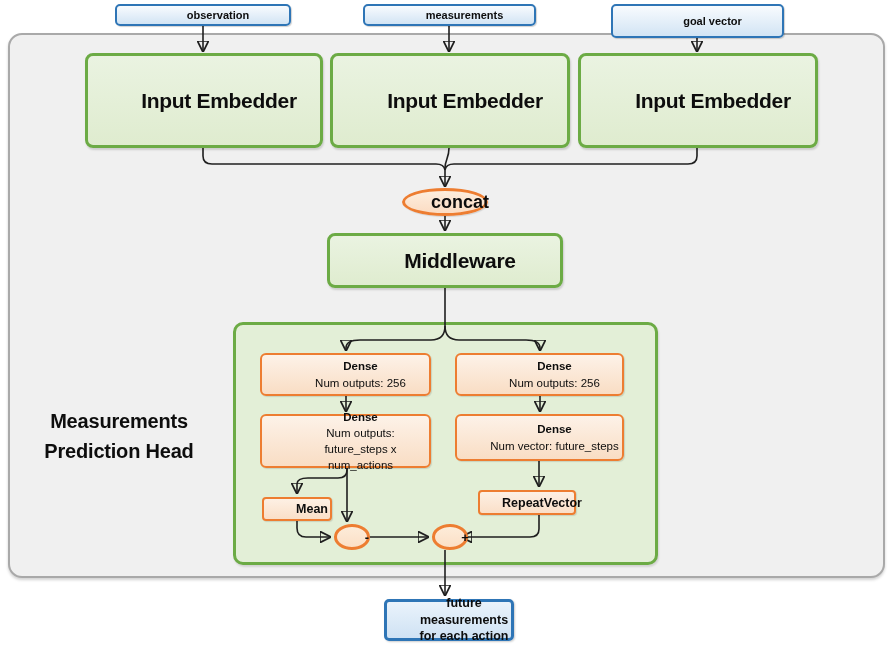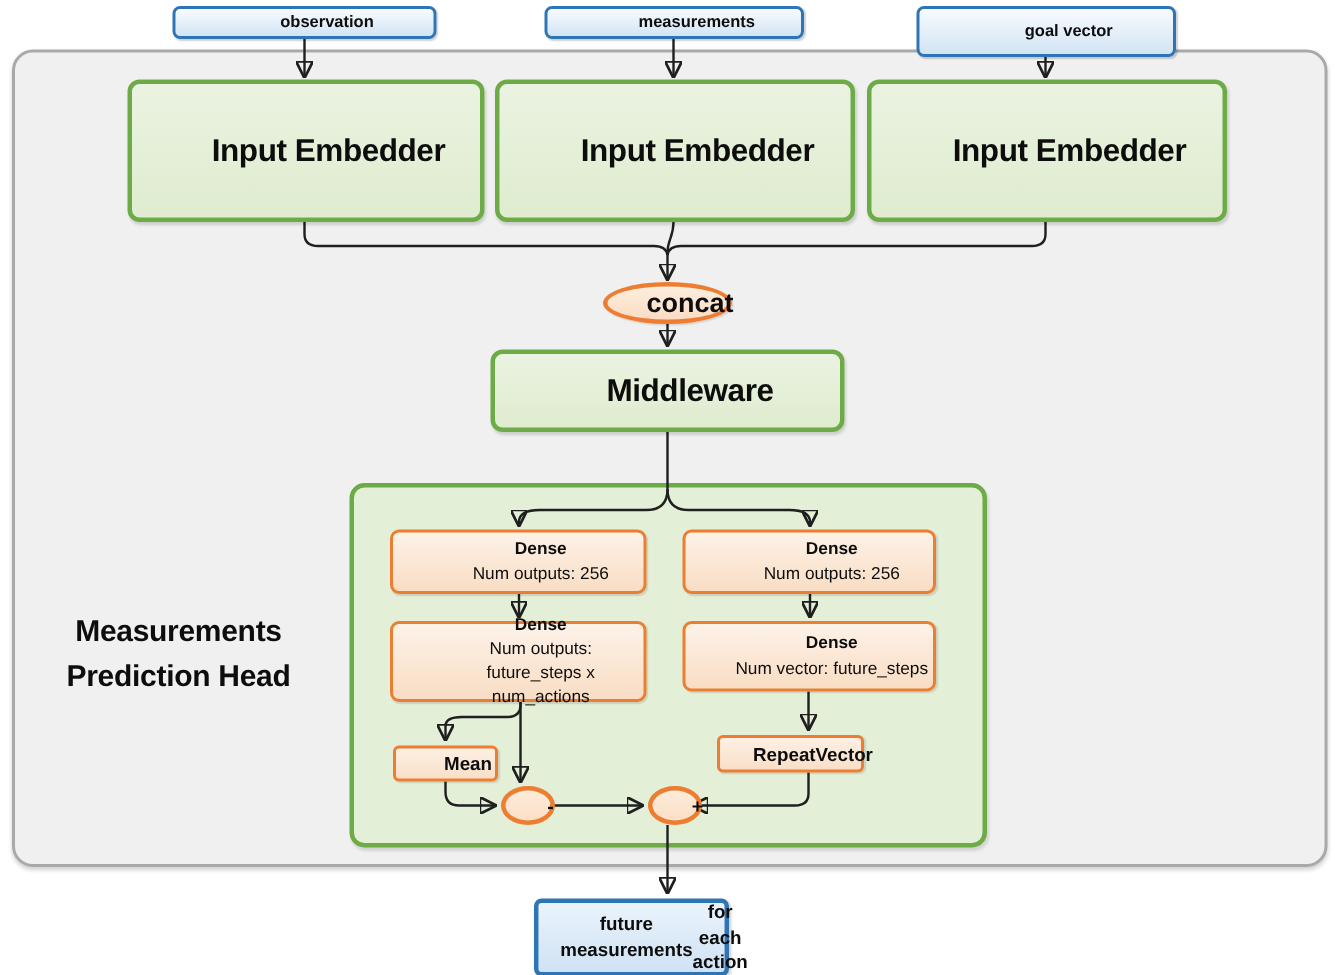--- a/index.html
+++ b/index.html
@@ -176,18 +176,18 @@
     <span>RepeatVector</span>
   </div>
 
   <div class="node op-circle" style="left:334px;top:524px;width:26px;height:26px;">
     <span>-</span>
   </div>
   <div class="node op-circle" style="left:432px;top:524px;width:26px;height:26px;">
     <span>+</span>
   </div>
 
-  <div class="node box-blue-big" style="left:356px;top:599px;width:130px;height:52px;">
+  <div class="node box-blue-big" style="left:384px;top:599px;width:130px;height:42px;flex-direction:column;">
     <div>future measurements</div>
     <div>for each action</div>
   </div>
 
 </div>
 
 </body></html>

